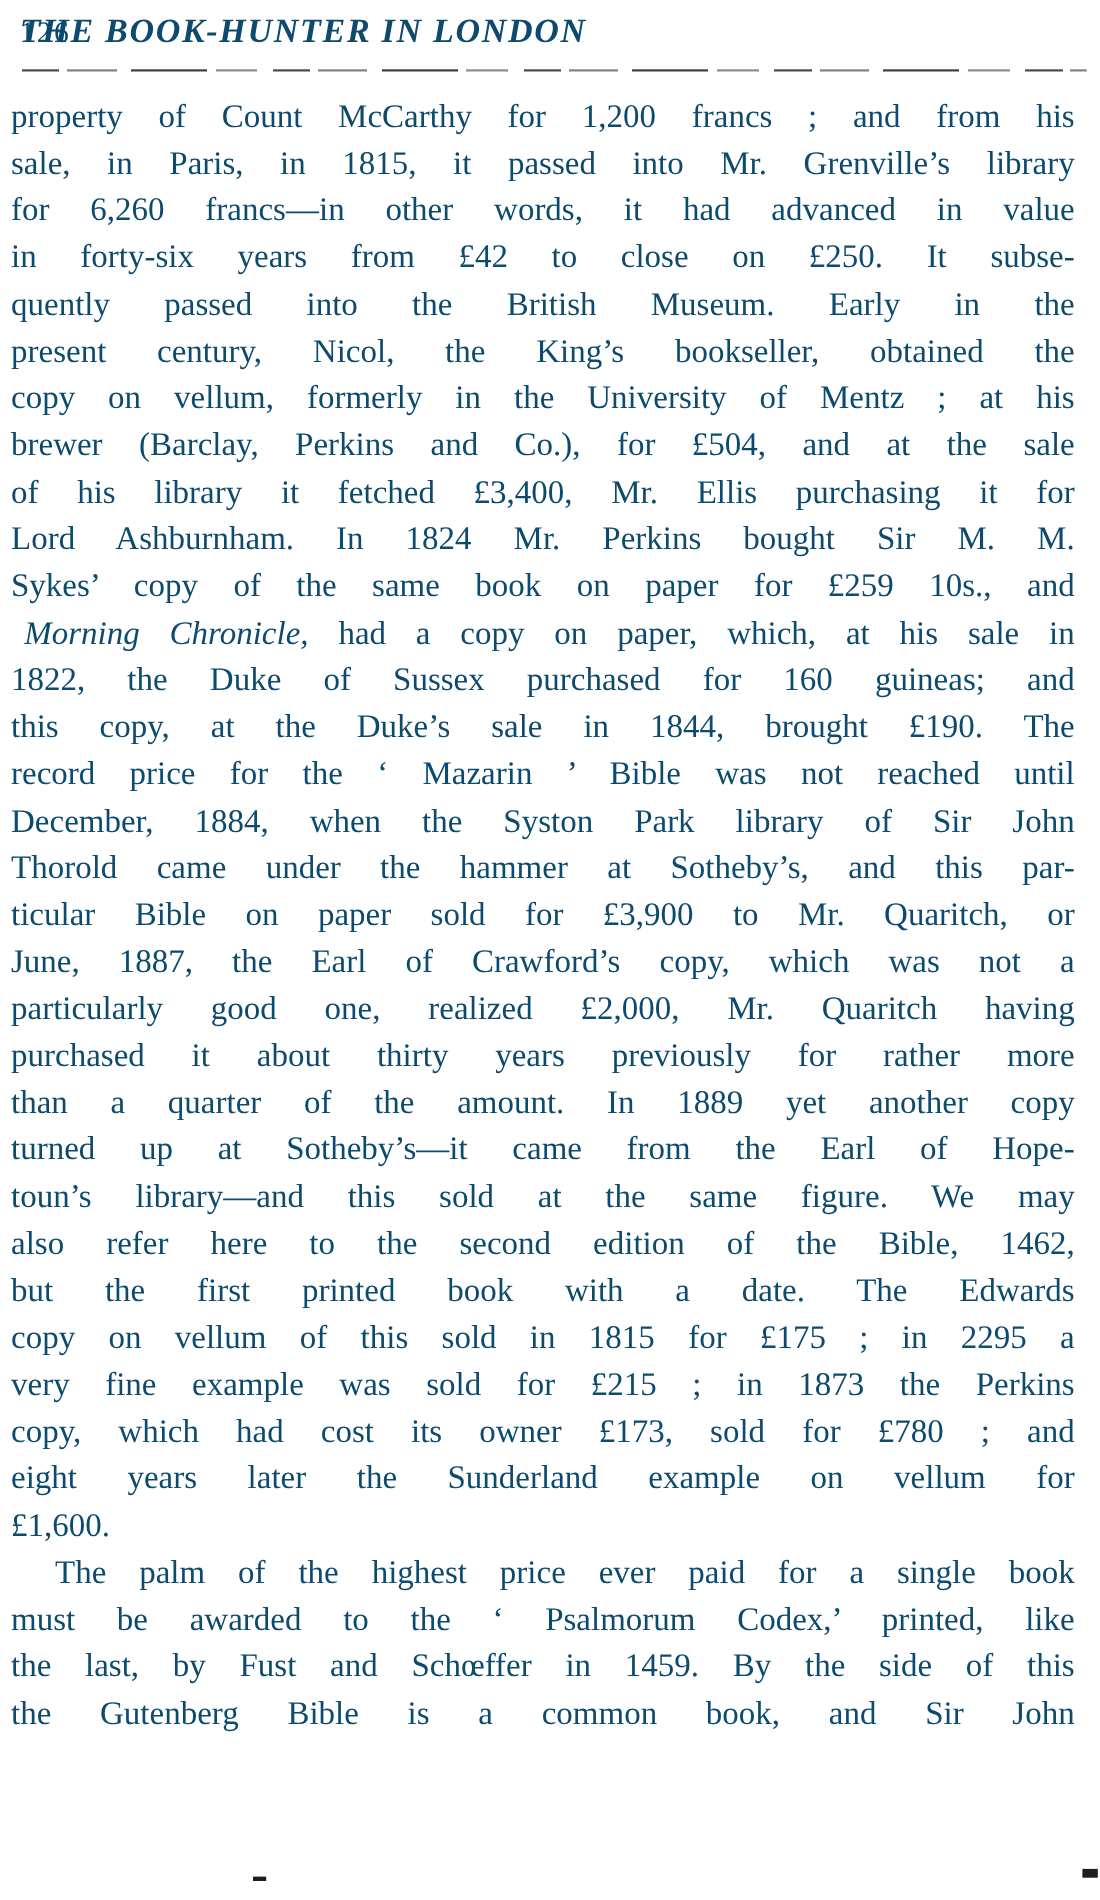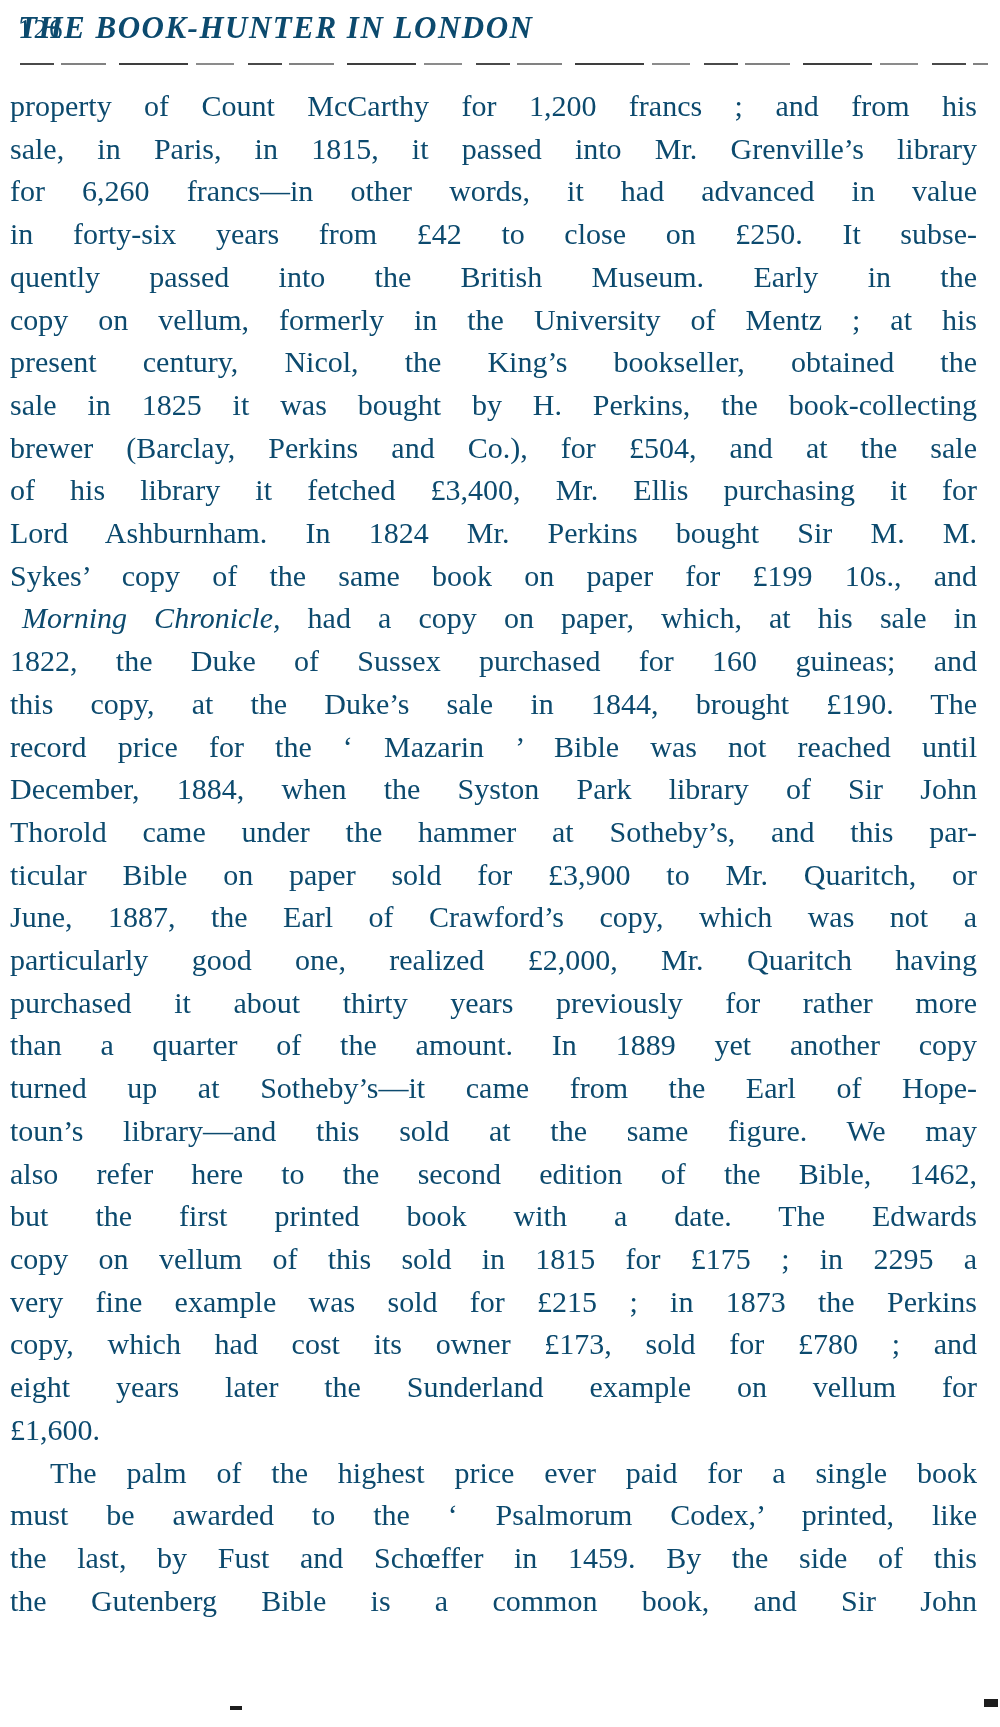--- a/index.html
+++ b/index.html
@@ -88,27 +88,26 @@
 
   <div class="header-rule"></div>
 
   <div class="body-text">
       <div class="paragraph">
         <div class="line"><span>property of Count McCarthy for 1,200 francs ; and from his</span></div>
         <div class="line"><span>sale, in Paris, in 1815, it passed into Mr. Grenville’s library</span></div>
         <div class="line"><span>for 6,260 francs—in other words, it had advanced in value</span></div>
         <div class="line"><span>in forty-six years from £42 to close on £250. It subse-</span></div>
         <div class="line"><span>quently passed into the British Museum. Early in the</span></div>
+        <div class="line"><span>present century, Nicol, the King’s bookseller, obtained the</span></div>
         <div class="line"><span>copy on vellum, formerly in the University of Mentz ; at his</span></div>
-        <div class="line"><span>present century, Nicol, the King’s bookseller, obtained the</span></div>
-        <div class="line"><span>sale in 1825 it was bought by H. Perkins, the book-collecting</span></div>
         <div class="line"><span>brewer (Barclay, Perkins and Co.), for £504, and at the sale</span></div>
         <div class="line"><span>of his library it fetched £3,400, Mr. Ellis purchasing it for</span></div>
         <div class="line"><span>Lord Ashburnham. In 1824 Mr. Perkins bought Sir M. M.</span></div>
-        <div class="line"><span>Sykes’ copy of the same book on paper for £199 10s., and</span></div>
+        <div class="line"><span>Sykes’ copy of the same book on paper for £259 10s., and</span></div>
         <div class="line"><span class="italic">Morning Chronicle,</span><span> had a copy on paper, which, at his sale in</span></div>
         <div class="line"><span>1822, the Duke of Sussex purchased for 160 guineas; and</span></div>
         <div class="line"><span>this copy, at the Duke’s sale in 1844, brought £190. The</span></div>
         <div class="line"><span>record price for the ‘ Mazarin ’ Bible was not reached until</span></div>
         <div class="line"><span>December, 1884, when the Syston Park library of Sir John</span></div>
         <div class="line"><span>Thorold came under the hammer at Sotheby’s, and this par-</span></div>
         <div class="line"><span>ticular Bible on paper sold for £3,900 to Mr. Quaritch, or</span></div>
         <div class="line"><span>June, 1887, the Earl of Crawford’s copy, which was not a</span></div>
         <div class="line"><span>particularly good one, realized £2,000, Mr. Quaritch having</span></div>
         <div class="line"><span>purchased it about thirty years previously for rather more</span></div>

